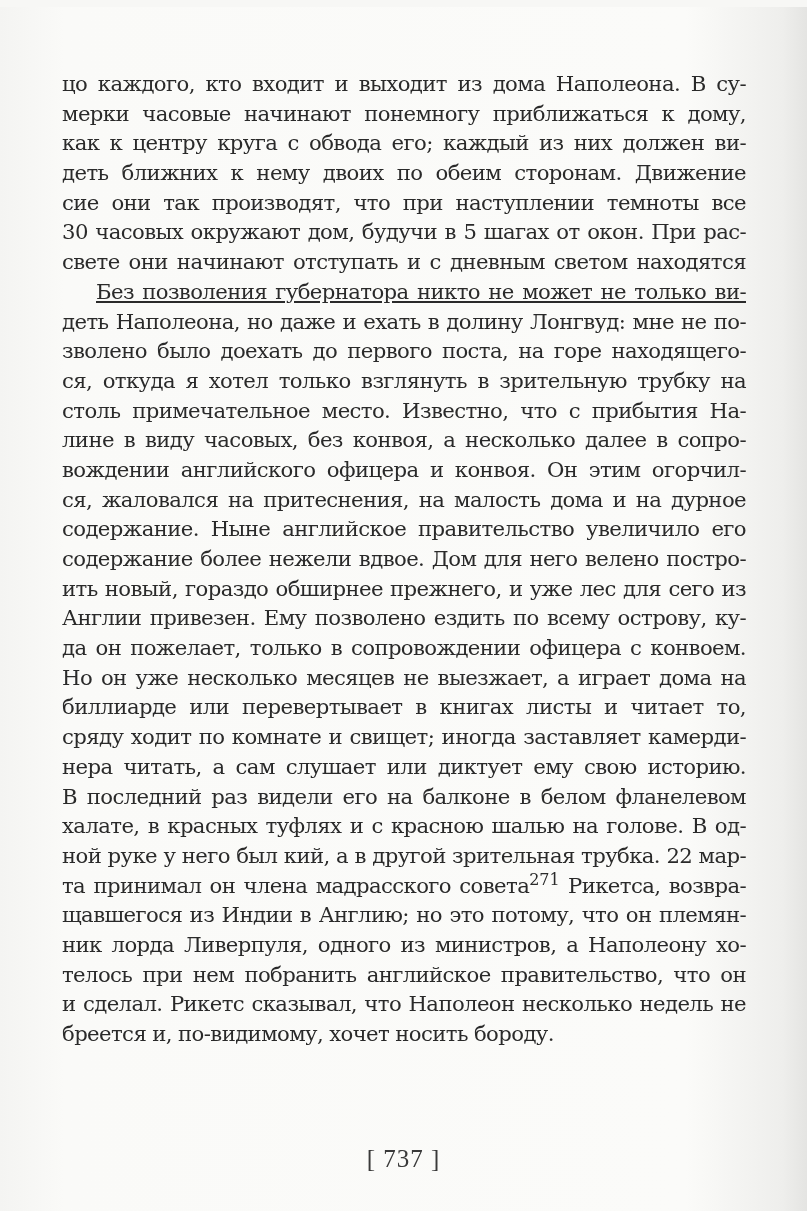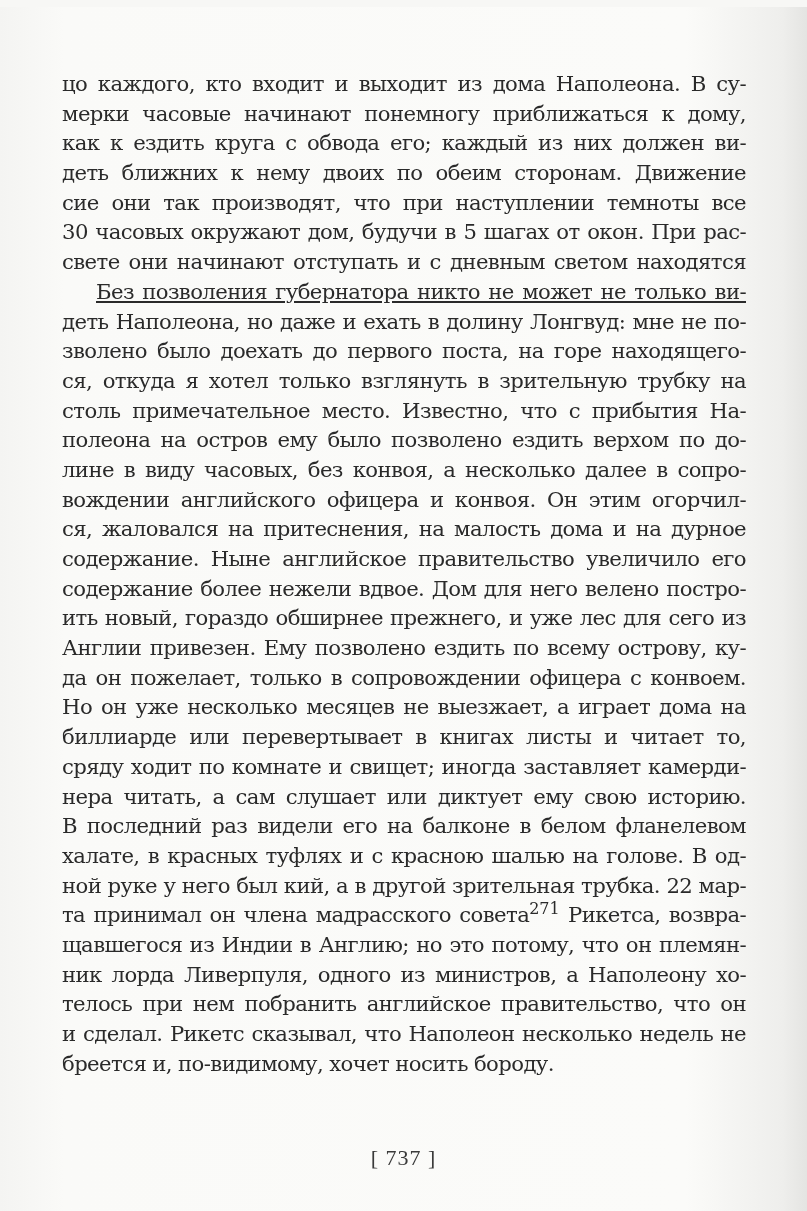--- a/index.html
+++ b/index.html
@@ -53,48 +53,47 @@
       vertical-align: 8px;
       letter-spacing: 0;
     }
     .page-number {
       position: absolute;
       left: 0;
       width: 807px;
       top: 1138px;
       text-align: center;
       font-family: "Liberation Serif", "DejaVu Serif", serif;
-      font-size: 22px;
+      font-size: 25px;
       color: #3a3a3a;
       letter-spacing: 1px;
     }
   </style>
 </head>
 <body>
 
 <div class="page">
   <div class="text-block">
 
     <div>
       <span class="line">цо каждого, кто входит и выходит из дома Наполеона. В су-</span>
       <span class="line">мерки часовые начинают понемногу приближаться к дому,</span>
-      <span class="line">как к ездить круга с обвода его; каждый из них должен ви-</span>
+      <span class="line">как к центру круга с обвода его; каждый из них должен ви-</span>
       <span class="line">деть ближних к нему двоих по обеим сторонам. Движение</span>
       <span class="line">сие они так производят, что при наступлении темноты все</span>
       <span class="line">30 часовых окружают дом, будучи в 5 шагах от окон. При рас-</span>
       <span class="line">свете они начинают отступать и с дневным светом находятся</span>
     </div>
 
     <div>
       <span class="line indent">Без позволения губернатора никто не может не только ви-</span>
       <span class="line">деть Наполеона, но даже и ехать в долину Лонгвуд: мне не по-</span>
       <span class="line">зволено было доехать до первого поста, на горе находящего-</span>
       <span class="line">ся, откуда я хотел только взглянуть в зрительную трубку на</span>
       <span class="line">столь примечательное место. Известно, что с прибытия На-</span>
-      <span class="line">полеона на остров ему было позволено ездить верхом по до-</span>
       <span class="line">лине в виду часовых, без конвоя, а несколько далее в сопро-</span>
       <span class="line">вождении английского офицера и конвоя. Он этим огорчил-</span>
       <span class="line">ся, жаловался на притеснения, на малость дома и на дурное</span>
       <span class="line">содержание. Ныне английское правительство увеличило его</span>
       <span class="line">содержание более нежели вдвое. Дом для него велено постро-</span>
       <span class="line">ить новый, гораздо обширнее прежнего, и уже лес для сего из</span>
       <span class="line">Англии привезен. Ему позволено ездить по всему острову, ку-</span>
       <span class="line">да он пожелает, только в сопровождении офицера с конвоем.</span>
       <span class="line">Но он уже несколько месяцев не выезжает, а играет дома на</span>
       <span class="line">биллиарде или перевертывает в книгах листы и читает то,</span>

